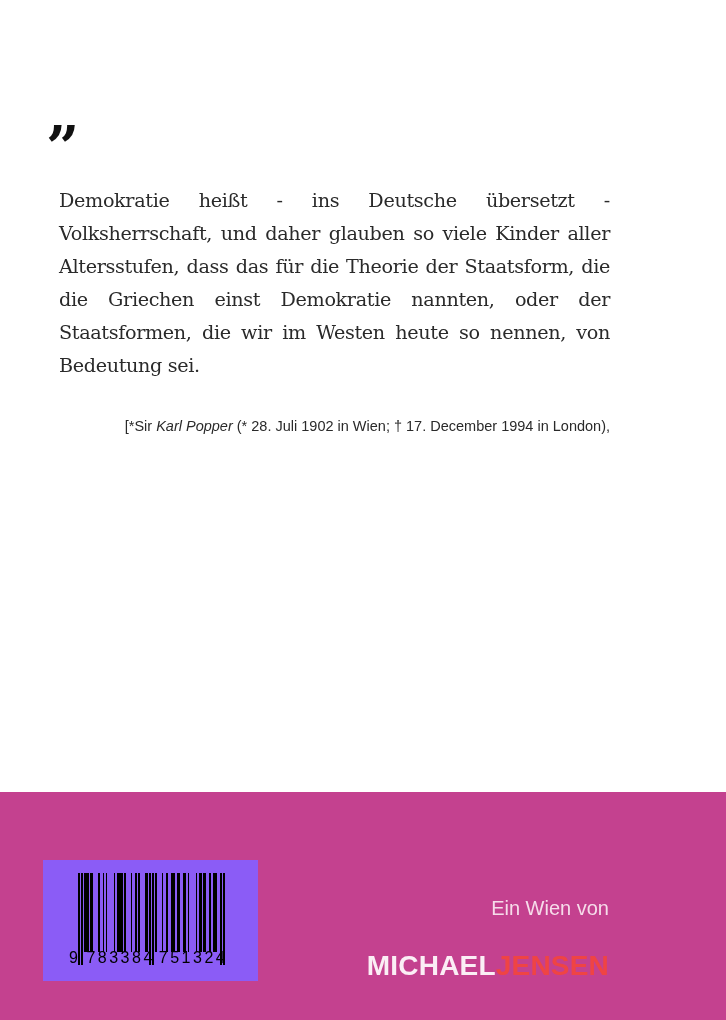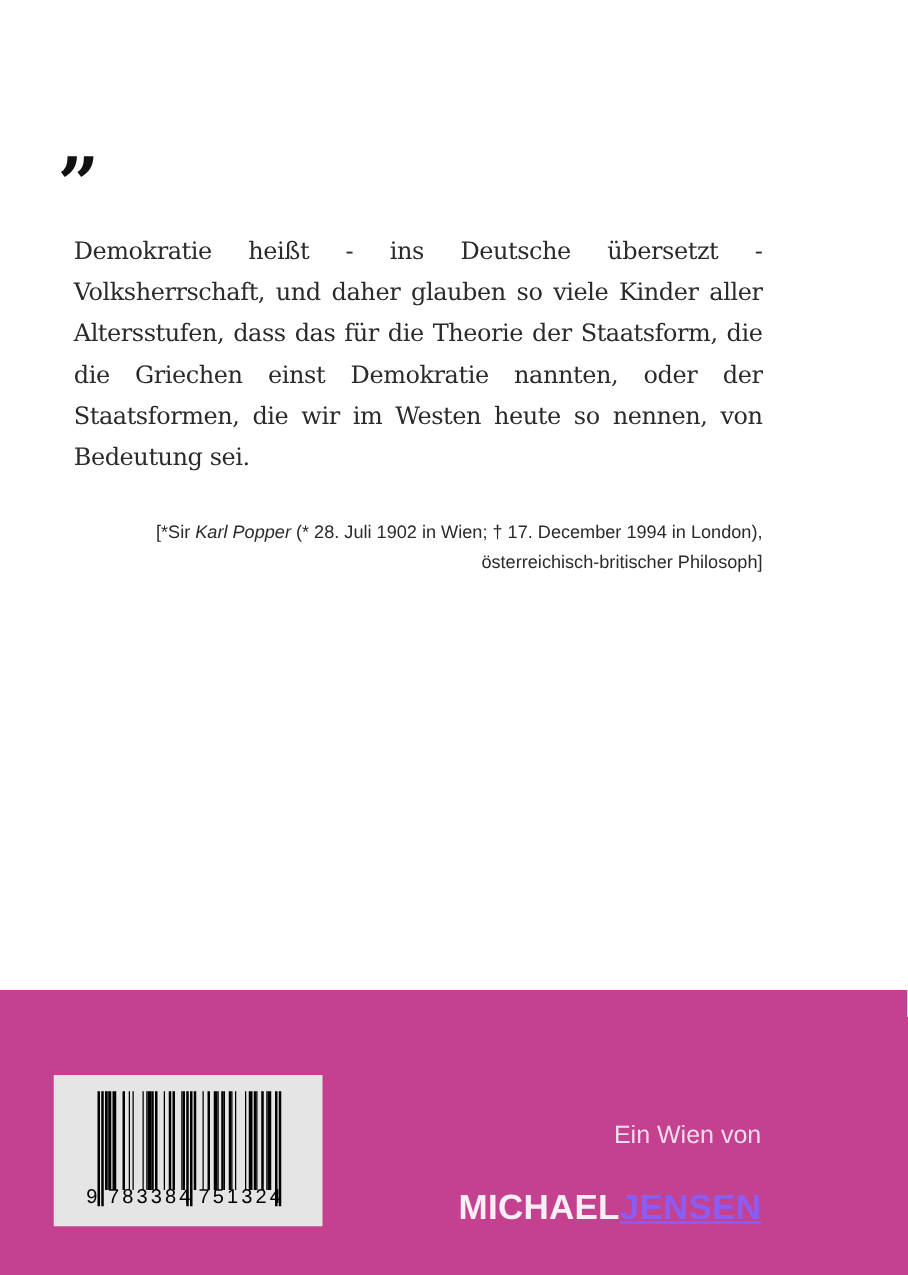--- a/index.html
+++ b/index.html
@@ -22,21 +22,21 @@
       position: absolute; right: 116px; top: 414px; width: 560px;
       font-family: "Liberation Sans", sans-serif; font-size: 14.5px; line-height: 24px; color: #2a2a2a;
       text-align: right;
     }
     .attribution i { }
     .band {
       position: absolute; left: 0; top: 792px; width: 726px; height: 228px;
       background: #c4418f;
     }
     .barcode-box {
-      position: absolute; left: 43px; top: 860px; width: 215px; height: 121px; background: #e5e5e5;
+      position: absolute; left: 43px; top: 860px; width: 215px; height: 121px; background: #8b5cf6;
     }
     .bars {
       position: absolute; left: 35px; top: 13px; height: 92px; display: flex; align-items: flex-start;
     }
     .bars span { display: block; background: #000; height: 79px; margin-right: 0; }
     .bars span.long { height: 92px; }
     .bars span.gap { background: transparent; }
     .bar-digits {
       position: absolute; left: 26px; top: 89px; font-family: "Liberation Sans", sans-serif;
       font-size: 16px; color: #000; letter-spacing: 2.5px;
@@ -45,32 +45,31 @@
     .bar-digits .mid { margin-left: 4px; }
     .byline {
       position: absolute; right: 117px; top: 897px; color: #f6dcea;
       font-family: "Liberation Sans", sans-serif; font-size: 20px; width: 300px; text-align: right;
     }
     .author {
       position: absolute; right: 117px; top: 950px; color: #fbeef5;
       font-family: "Liberation Sans", sans-serif; font-size: 28px; white-space: nowrap; letter-spacing: 0.2px;
     }
     .author .first-name { font-weight: bold; }
-    .author .last-name { font-weight: bold; color: #8b5cf6; text-decoration: underline; }
+    .author .last-name { font-weight: bold; color: #ef4444; }
   </style>
 </head>
 <body>
 
 <div class="quote-mark">”</div>
 
 <p class="quote-text">Demokratie heißt - ins Deutsche übersetzt - Volksherrschaft, und daher glauben so viele Kinder aller Altersstufen, dass das für die Theorie der Staatsform, die die Griechen einst Demokratie nannten, oder der Staatsformen, die wir im Westen heute so nennen, von Bedeutung sei.</p>
 
 <div class="attribution">
   <span>[*Sir </span><i>Karl Popper</i><span> (* 28. Juli 1902 in Wien; † 17. December 1994 in London),</span><br>
-  <span>österreichisch-britischer Philosoph]</span>
 </div>
 
 <div class="band">
 </div>
 
 <div class="barcode-box">
   <div class="bars" id="bars">
       <span class="long" style="width: 1.56px;"></span>
       <span class="gap long" style="width: 1.56px;"></span>
       <span class="long" style="width: 1.56px;"></span>

